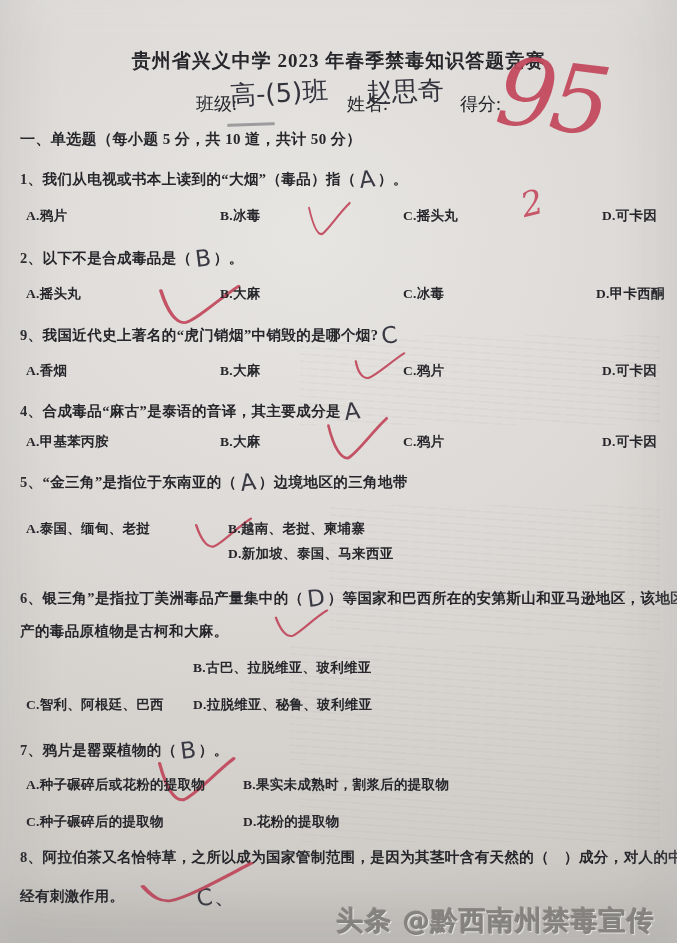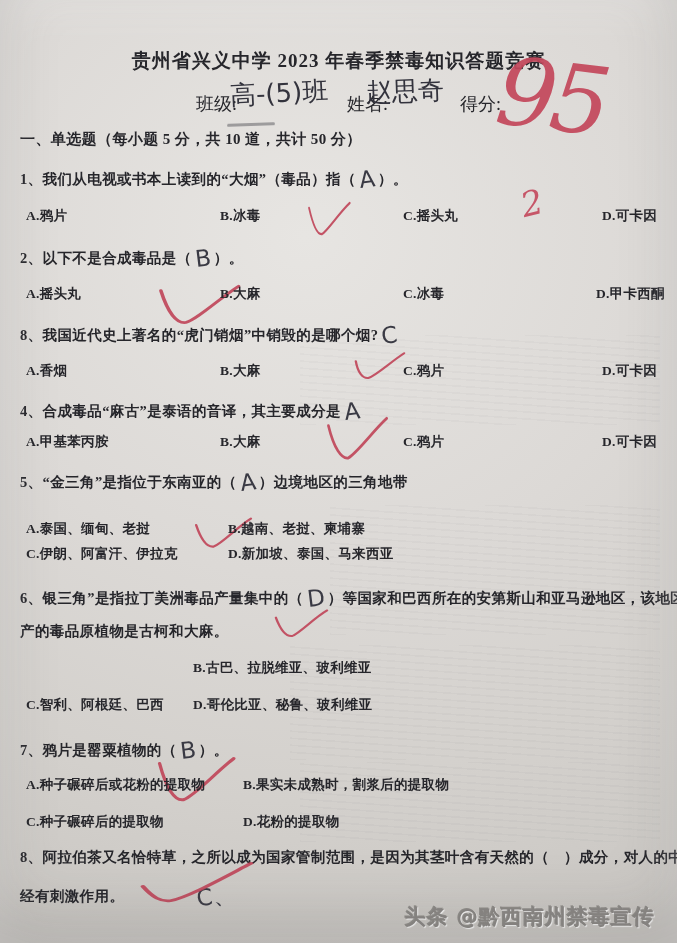--- a/index.html
+++ b/index.html
@@ -35,21 +35,21 @@
   }
   .score-mark {
     position:absolute; left:521px; top:183px; font-size:34px; color:#c4485c;
     font-family:"DejaVu Serif",serif; font-style:italic; transform:rotate(-14deg); opacity:.9;
   }
   .smudge { position:absolute; left:227px; top:123px; width:48px; height:3px;
     background:rgba(70,70,78,.45); transform:rotate(-2deg); border-radius:2px; filter:blur(.7px); }
   .ghost { position:absolute; pointer-events:none; filter:blur(.6px); opacity:.8;
     background:repeating-linear-gradient(4deg, rgba(95,95,104,.05) 0 1.6px, transparent 1.6px 7px); }
   .watermark {
-    position:absolute; top:903px; right:22px; font-size:21px; font-weight:bold;
+    position:absolute; top:903px; right:22px; font-size:27px; font-weight:bold;
     font-family:"DejaVu Sans",sans-serif; color:#8b8885; letter-spacing:1px;
     text-shadow:-1px -1px 0 rgba(96,94,91,.55), 1px 1px 1px rgba(255,255,255,.95);
     margin-left:8px;
   }
 </style>
 </head>
 <body>
 
 <div class="photo">
 
@@ -88,21 +88,21 @@
   <svg class="check" style="left:155px;top:284px;" width="88" height="44" viewBox="0 0 60 40" preserveAspectRatio="none">
       <path d="M4 6 C9 27 15 36 21 35 C29 32 44 13 57 2"></path>
     </svg>
   <div class="optrow" style="top:285px;">
     <span class="opt" style="left:26px;">A.摇头丸</span>
     <span class="opt" style="left:220px;">B.大麻</span>
     <span class="opt" style="left:403px;">C.冰毒</span>
     <span class="opt" style="left:596px;">D.甲卡西酮</span>
   </div>
 
-  <div class="line" style="top:322px;"><span>8、我国近代史上著名的“虎门销烟”中销毁的是哪个烟?</span><span class="hw">C</span><span></span></div>
+  <div class="line" style="top:322px;"><span>9、我国近代史上著名的“虎门销烟”中销毁的是哪个烟?</span><span class="hw">C</span><span></span></div>
   <svg class="check" style="left:350px;top:350px;" width="58" height="32" viewBox="0 0 60 40" preserveAspectRatio="none">
       <path d="M6 14 C8 28 13 36 19 35 C27 32 43 14 56 4"></path>
     </svg>
   <div class="optrow" style="top:362px;">
     <span class="opt" style="left:26px;text-align:right;">A.香烟</span>
     <span class="opt" style="left:220px;">B.大麻</span>
     <span class="opt" style="left:403px;">C.鸦片</span>
     <span class="opt" style="left:602px;">D.可卡因</span>
   </div>
 
@@ -119,35 +119,34 @@
 
   <div class="line" style="top:469px;"><span>5、“金三角”是指位于东南亚的（</span><span class="hw">A</span><span>）边境地区的三角地带</span></div>
   <svg class="check" style="left:192px;top:516px;" width="62" height="36" viewBox="0 0 60 40" preserveAspectRatio="none">
       <path d="M4 10 C9 27 15 35 21 34 C29 31 44 12 57 3"></path>
     </svg>
   <div class="optrow" style="top:520px;padding-left:43px;">
     <span class="opt" style="left:26px;">A.泰国、缅甸、老挝</span>
     <span class="opt" style="left:228px;">B.越南、老挝、柬埔寨</span>
   </div>
   <div class="optrow" style="top:545px;">
-    <span class="opt" style="left:26px;">C.伊朗、阿富汗、伊拉克</span>
     <span class="opt" style="left:228px;">D.新加坡、泰国、马来西亚</span>
   </div>
 
   <div class="line" style="top:585px;"><span>6、银三角”是指拉丁美洲毒品产量集中的（</span><span class="hw">D</span><span>）等国家和巴西所在的安第斯山和亚马逊地区，该地区主要出</span></div>
   <div class="line" style="top:622px;">产的毒品原植物是古柯和大麻。</div>
   <svg class="check" style="left:272px;top:608px;" width="58" height="32" viewBox="0 0 60 40" preserveAspectRatio="none">
       <path d="M4 12 C9 28 15 36 21 35 C29 31 44 12 57 3"></path>
     </svg>
   <div class="optrow" style="top:659px;">
     <span class="opt" style="left:193px;">B.古巴、拉脱维亚、玻利维亚</span>
   </div>
   <div class="optrow" style="top:696px;">
     <span class="opt" style="left:26px;">C.智利、阿根廷、巴西</span>
-    <span class="opt" style="left:193px;">D.哥伦比亚、秘鲁、玻利维亚</span>
+    <span class="opt" style="left:193px;">D.拉脱维亚、秘鲁、玻利维亚</span>
   </div>
 
   <div class="line" style="top:737px;"><span>7、鸦片是罂粟植物的（</span><span class="hw">B</span><span>）。</span></div>
   <svg class="check" style="left:154px;top:756px;" width="84" height="50" viewBox="0 0 60 40" preserveAspectRatio="none">
       <path d="M4 6 C9 27 15 36 21 35 C29 32 45 12 57 2"></path>
     </svg>
   <div class="optrow" style="top:813px;">
     <span class="opt" style="left:26px;">C.种子碾碎后的提取物</span>
     <span class="opt" style="left:243px;">D.花粉的提取物</span>
   </div>

